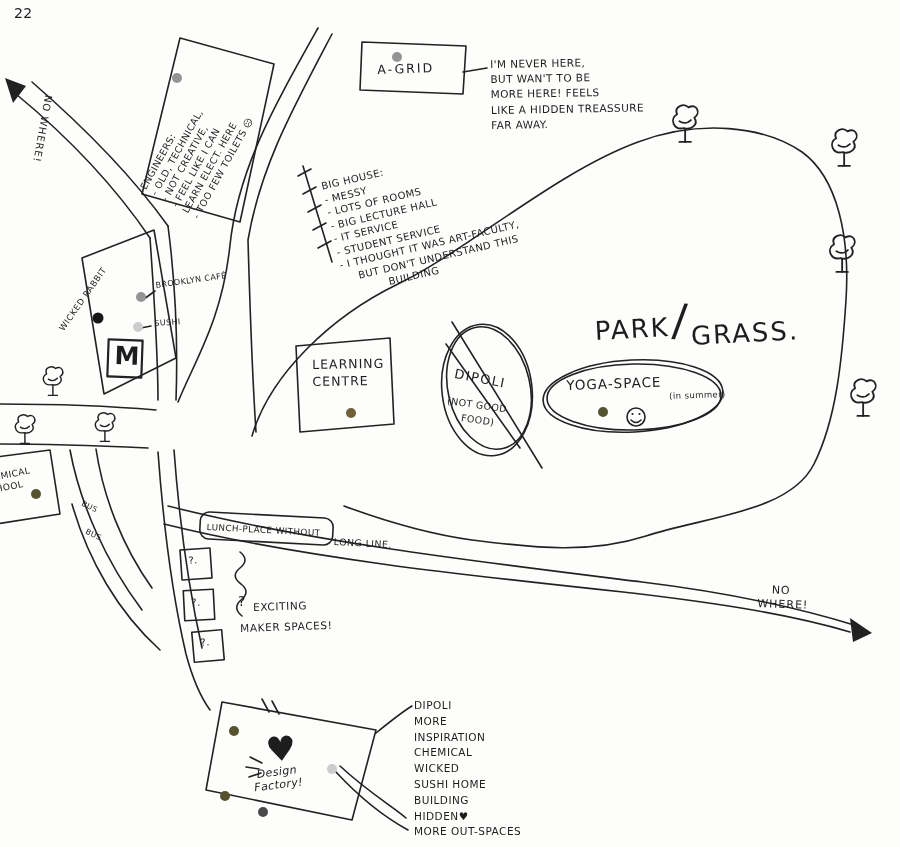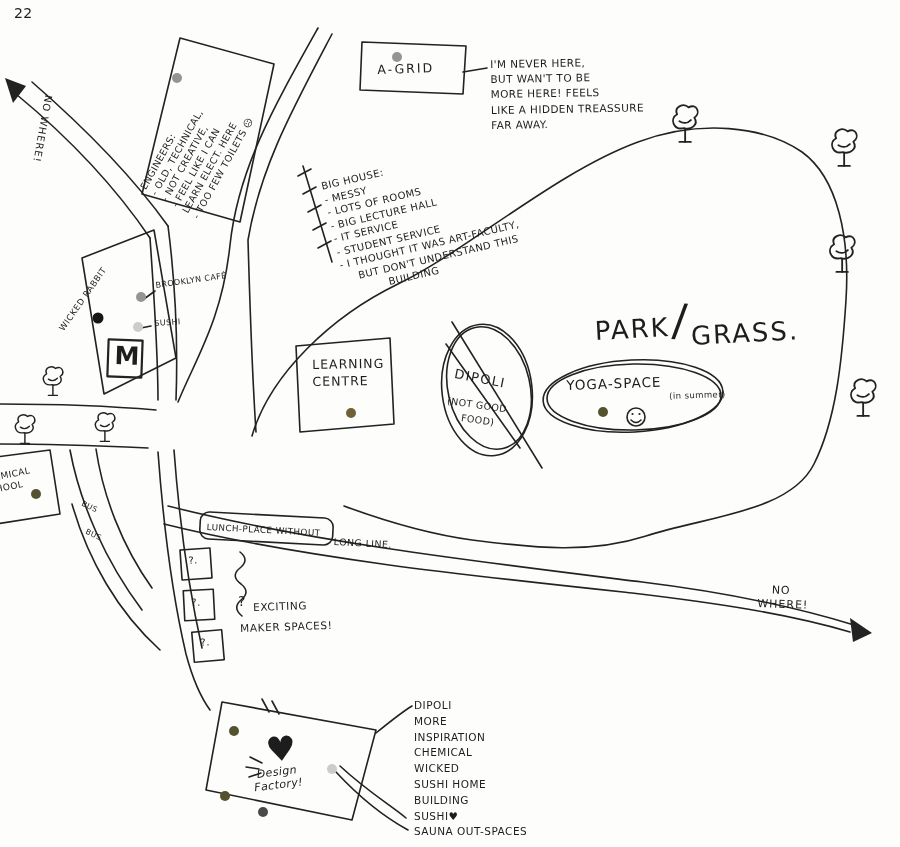--- a/index.html
+++ b/index.html
@@ -227,22 +227,22 @@
   <div class="t" style="left:414px; top:698px; font-size:10.5px; line-height:15.8px; letter-spacing:0.5px;">
     <div>DIPOLI</div>
     <div>MORE</div>
     <div>INSPIRATION</div>
     <div>CHEMICAL</div>
     <div>WICKED</div>
     <div>
       <span>SUSHI </span><span class="ul">HOME</span>
     </div>
     <div>BUILDING</div>
-    <div>SUSHI♥</div>
-    <div>SAUNA OUT-SPACES</div>
+    <div>HIDDEN♥</div>
+    <div>MORE OUT-SPACES</div>
   </div>
 
   <div class="t" style="left:758px; top:583px; font-size:11px; line-height:14px; letter-spacing:1px; transform:rotate(2deg);">
     <div style="margin-left:14px;">NO</div>
     <div>WHERE!</div>
   </div>
 
 </div>
 
 </body></html>

